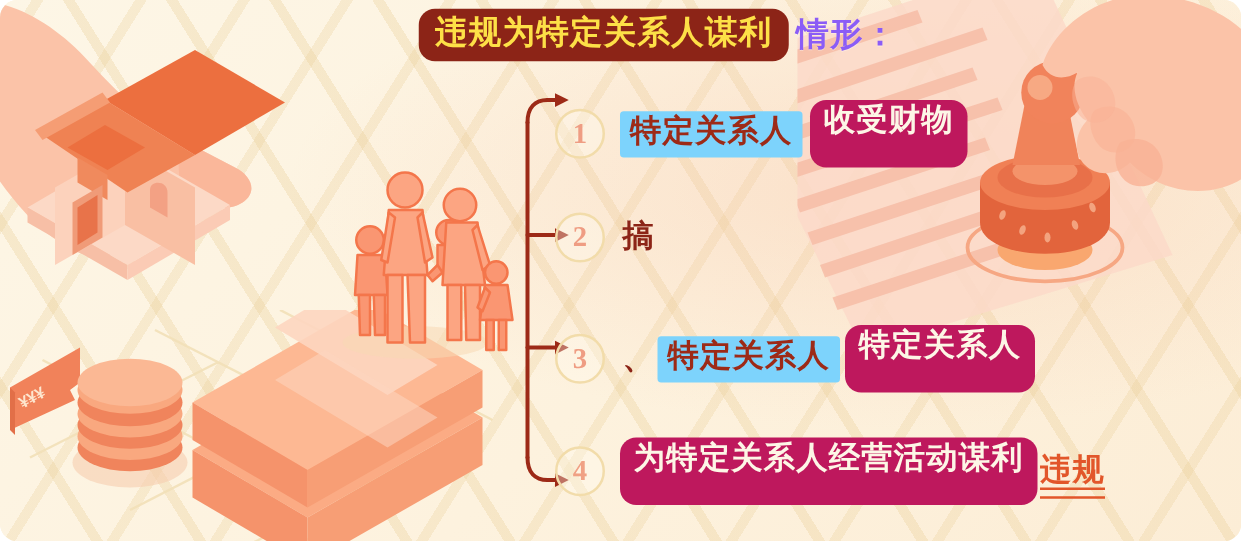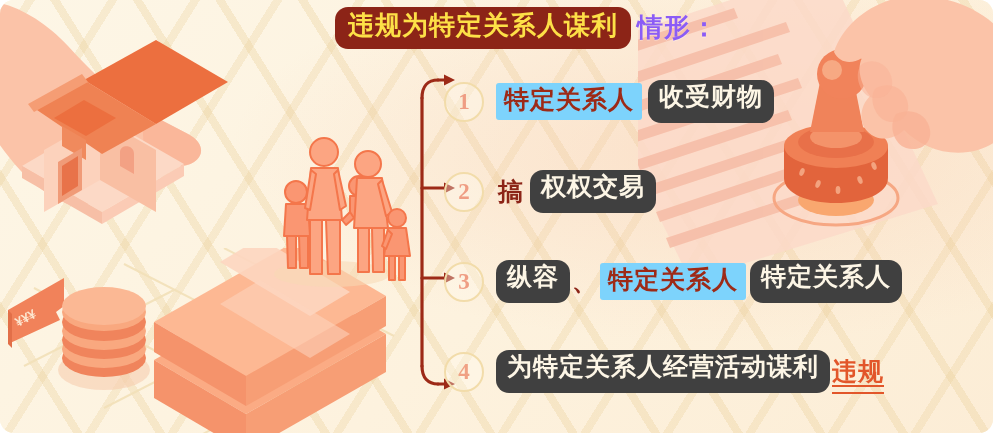--- a/index.html
+++ b/index.html
@@ -74,22 +74,22 @@
     margin-right:12px;
     background:rgba(255,252,242,0.35);
   }
   .num-circle.c4{color:#f0a184;}
 
   .seg{
     font-size:25px;font-weight:bold;letter-spacing:1px;
     line-height:1.2;
   }
   .seg-pill{
-    background:#404040;color:#fdf6e6;
-    padding:2px 11px 11px 11px;border-radius:13px;
+    background:#be185d;color:#fdf6e6;
+    padding:2px 11px 22px 11px;border-radius:13px;
   }
   .seg-hl{
     background:#7dd3fc;color:#9d2a17;
     padding:2px 8px 5px 8px;border-radius:3px;text-align:center;
   }
   .seg-plain{color:#8c2417;padding:0 6px 0 2px;}
   .seg-sep{color:#8c2417;padding:0 2px;}
   .seg-underline{
     color:#e2562a;padding:0 8px 0 2px;
     position:relative;display:inline-block;
@@ -293,26 +293,24 @@
 
     <div class="row" id="row-1">
       <div class="num-circle">1</div>
       <span class="seg seg-hl gap6">特定关系人</span>
       <span class="seg seg-pill">收受财物</span>
     </div>
 
     <div class="row" id="row-2">
       <div class="num-circle">2</div>
       <span class="seg seg-plain">搞</span>
-      <span class="seg seg-pill">权权交易</span>
     </div>
 
     <div class="row" id="row-3">
       <div class="num-circle">3</div>
-      <span class="seg seg-pill">纵容</span>
       <span class="seg seg-sep">、</span>
       <span class="seg seg-hl gap4">特定关系人</span>
       <span class="seg seg-pill">特定关系人</span>
     </div>
 
     <div class="row" id="row-4">
       <div class="num-circle c4">4</div>
       <span class="seg seg-pill">为特定关系人经营活动谋利</span>
       <span class="seg seg-underline">违规</span>
     </div>

